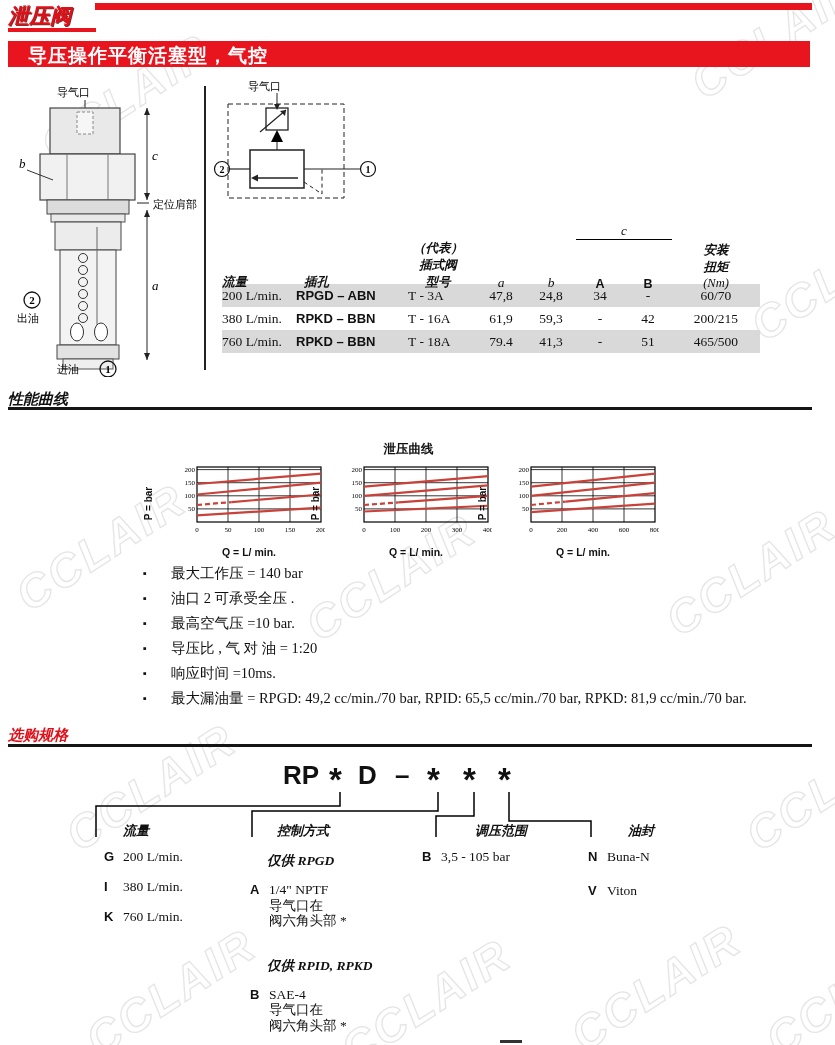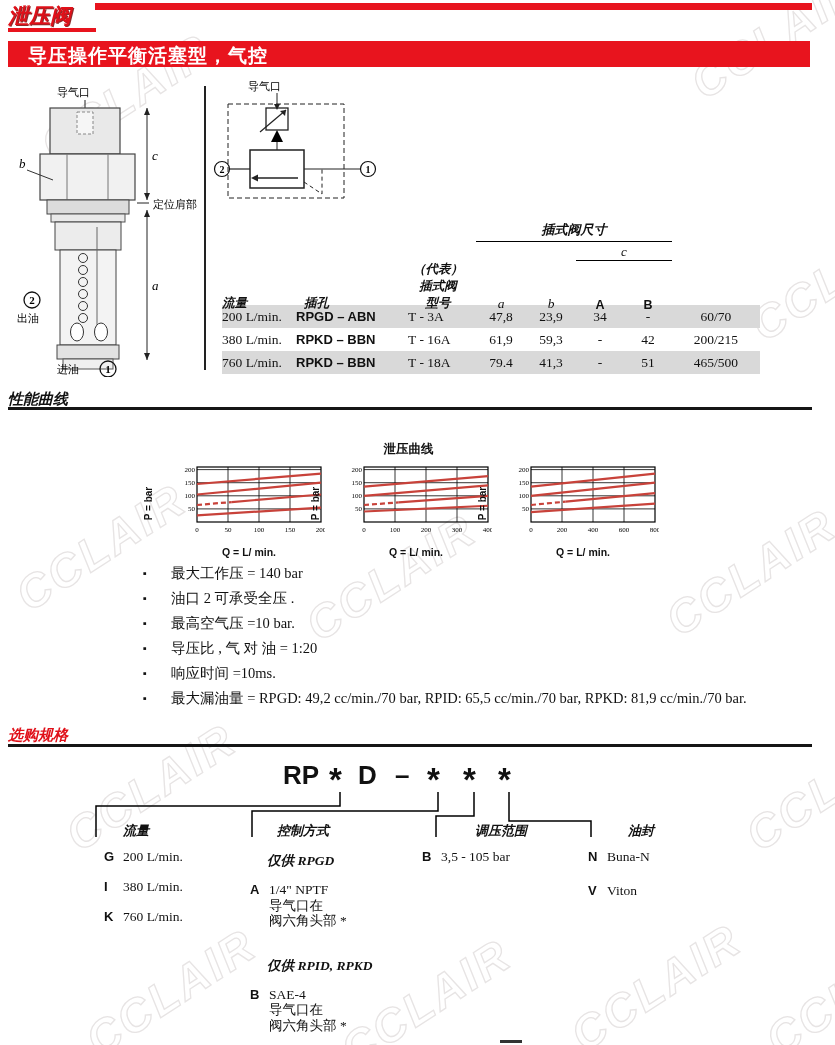--- a/index.html
+++ b/index.html
@@ -174,25 +174,20 @@
     <line x1="38" y1="89" x2="18" y2="89" stroke="#222" stroke-width="1.2"></line>
     <circle cx="10" cy="89" r="7.5" fill="none" stroke="#111" stroke-width="1.2"></circle>
     <text x="10" y="93" text-anchor="middle" font-size="10" font-weight="bold">2</text>
     <line x1="92" y1="89" x2="148" y2="89" stroke="#222" stroke-width="1.2"></line>
     <circle cx="156" cy="89" r="7.5" fill="none" stroke="#111" stroke-width="1.2"></circle>
     <text x="156" y="93" text-anchor="middle" font-size="10" font-weight="bold">1</text>
     <polyline points="92,102 110,114 110,89" fill="none" stroke="#222" stroke-dasharray="4 3"></polyline>
   </svg>
 
   <div class="spec">
-    <div class="tgrid">
-      <div style="grid-column:1/4"></div>
-      <div class="hgroup">插式阀尺寸</div>
-      <div></div>
-    </div>
     <div class="tgrid" style="margin-top:2px;">
       <div style="grid-column:1/6"></div>
       <div class="hsub-c">c</div>
       <div></div>
     </div>
     <div class="tgrid hrowlabels">
       <div class="hlbl hl">
           <span>流量</span>
         </div>
       <div class="hlbl hl" style="padding-left:8px;">
@@ -208,27 +203,32 @@
         </div>
       <div class="hlbl hc" style="font-style:italic;font-weight:normal;font-size:13.5px;">
           <span>b</span>
         </div>
       <div class="hlbl hc sans" style="font-style:normal;">
           <span>A</span>
         </div>
       <div class="hlbl hc sans" style="font-style:normal;">
           <span>B</span>
         </div>
+      <div class="hlbl hc">
+        <span>安装</span>
+        <span>扭矩</span>
+        <span style="font-style:italic;font-weight:normal;">(Nm)</span>
+      </div>
     </div>
     <div class="tgrid trow shade">
       <div class="cell">200 L/min.</div>
       <div class="cell c-model">RPGD – ABN</div>
       <div class="cell ccav">T - 3A</div>
       <div class="cell cnum">47,8</div>
-      <div class="cell cnum">23,9</div>
+      <div class="cell cnum">24,8</div>
       <div class="cell cnum">34</div>
       <div class="cell cnum">-</div>
       <div class="cell cnum">60/70</div>
     </div>
     <div class="tgrid trow">
       <div class="cell">380 L/min.</div>
       <div class="cell c-model">RPKD – BBN</div>
       <div class="cell ccav">T - 16A</div>
       <div class="cell cnum">61,9</div>
       <div class="cell cnum">59,3</div>

